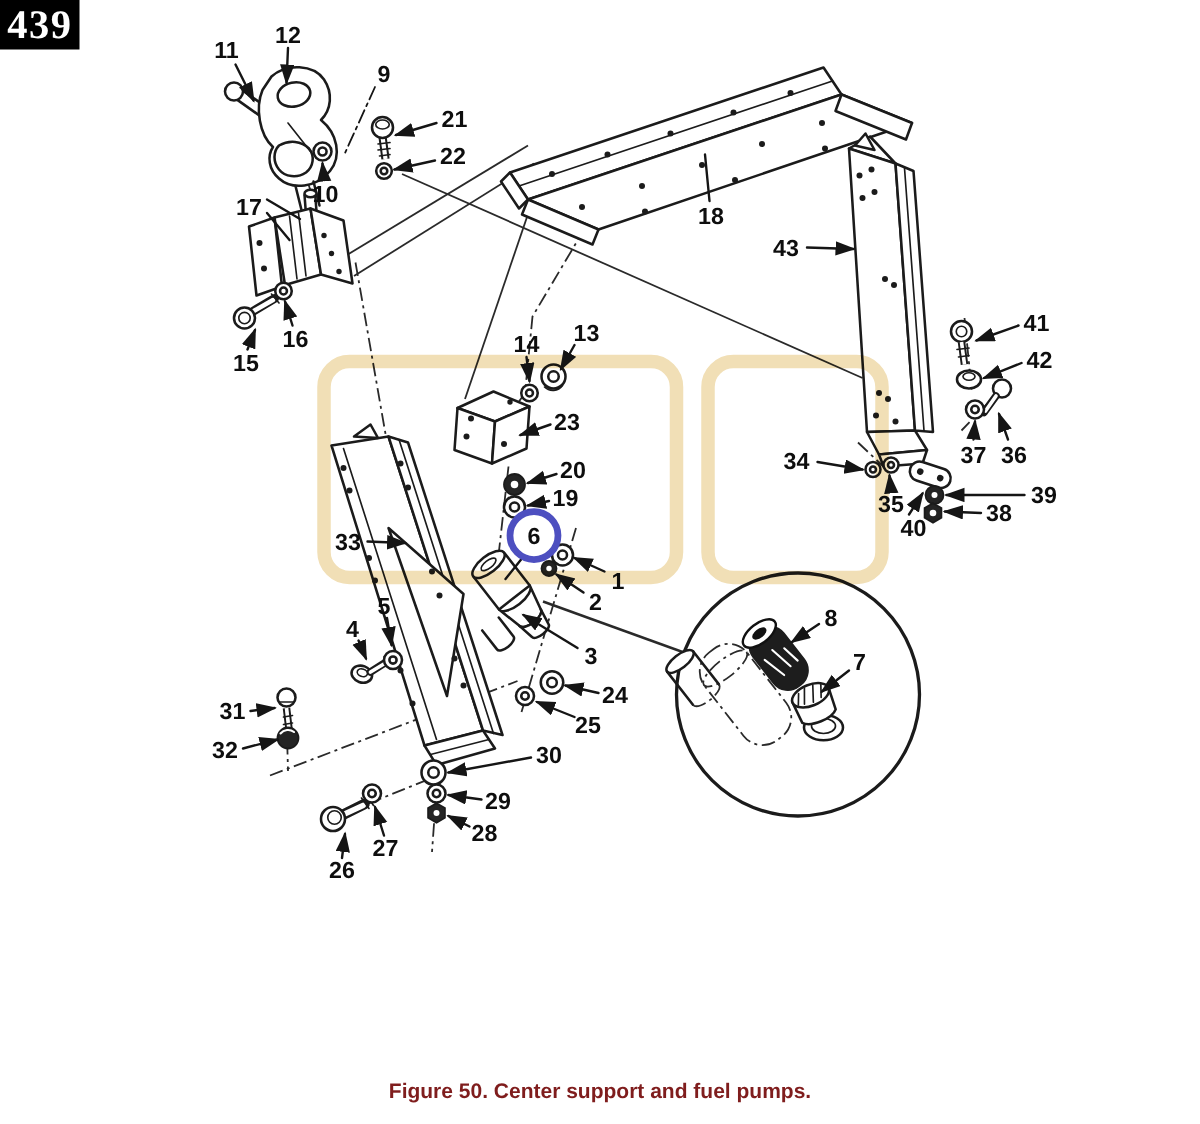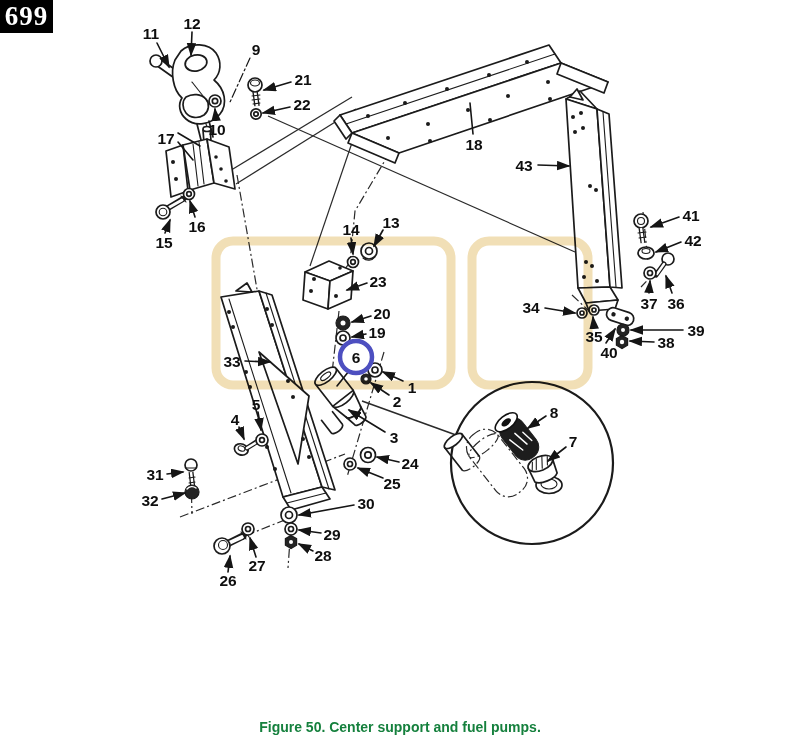--- a/index.html
+++ b/index.html
@@ -3,21 +3,21 @@
 <meta charset="utf-8">
 <style>
   html,body{margin:0;padding:0;background:#fff;}
   body{width:800px;height:749px;font-family:"Liberation Sans",sans-serif;}
   .stage{position:relative;width:800px;height:749px;overflow:hidden;background:#fff;}
   svg.diagram{position:absolute;left:0;top:0;}
   .badge{position:absolute;left:0;top:0;width:53px;height:33px;background:#000;color:#fff;
          display:flex;align-items:center;justify-content:center;
          font-family:"Liberation Serif",serif;font-weight:700;font-size:27px;letter-spacing:1px;z-index:5;}
   .caption{position:absolute;left:0;right:0;top:719px;text-align:center;
-           font-weight:700;font-size:14px;color:#15803d;z-index:5;}
+           font-weight:700;font-size:14px;color:#7f1d1d;z-index:5;}
   
   .ln{stroke:#1b1b1b;stroke-width:1.7;fill:none;stroke-linecap:round;stroke-linejoin:round;}
   .fw{fill:#ffffff;}
   .fd{fill:#242424;stroke:#1b1b1b;stroke-width:1.2;}
   .thin{stroke-width:1.1;}
   .cl{stroke:#2a2a2a;stroke-width:1.2;fill:none;stroke-dasharray:9 3 2 3;}
   .pj{stroke:#2a2a2a;stroke-width:1.2;fill:none;}
   .dot{fill:#1b1b1b;stroke:none;}
   .wmg{mix-blend-mode:multiply;}
   .wm{fill:none;stroke-width:9;}
@@ -26,21 +26,21 @@
   .lbl{font-family:"Liberation Sans",sans-serif;font-weight:700;font-size:15.5px;
        fill:#0e0e0e;text-anchor:middle;}
   .hl{fill:none;stroke-width:4.5;}
   .wln{stroke:#fff;stroke-width:1.4;fill:none;stroke-linecap:round;}
 </style>
 </head>
 <body>
 
 <div class="stage">
 
-  <div class="badge">699</div>
+  <div class="badge">439</div>
 
   <svg class="diagram" width="800" height="749" viewBox="0 0 800 749">
     <defs>
       <marker id="arw" markerWidth="9" markerHeight="7" refX="7.5" refY="3" orient="auto">
         <path d="M0,0 L8.5,3 L0,6 Z" fill="#151515"></path>
       </marker>
     </defs>
 
     <g>
       <path class="cl" d="M204,118 L209,133"></path>

